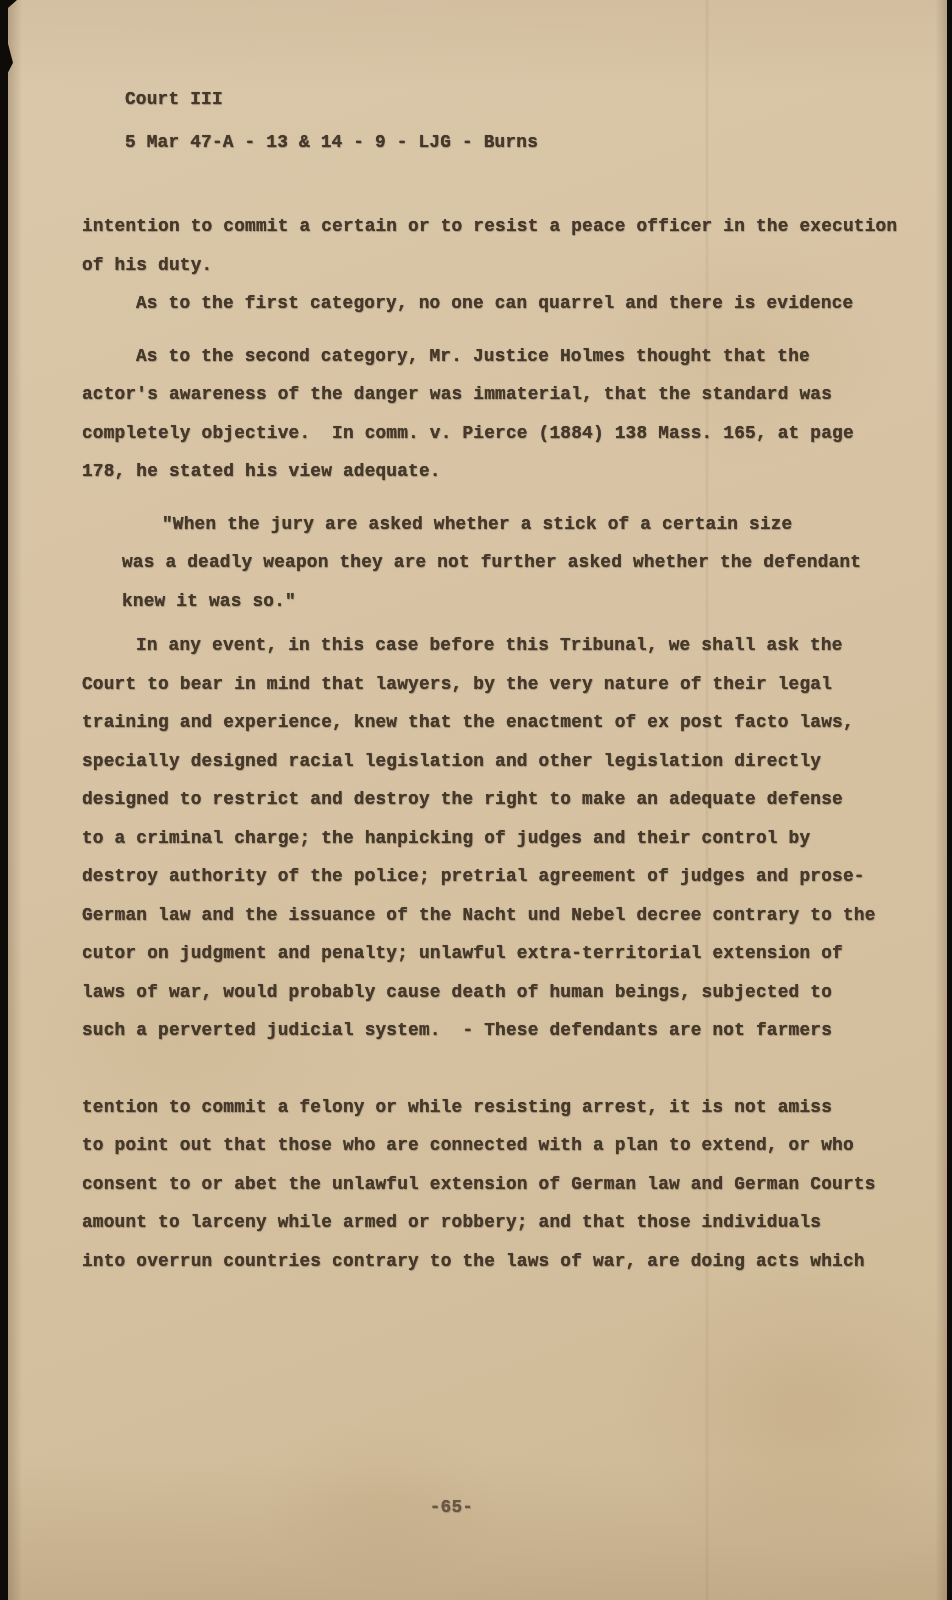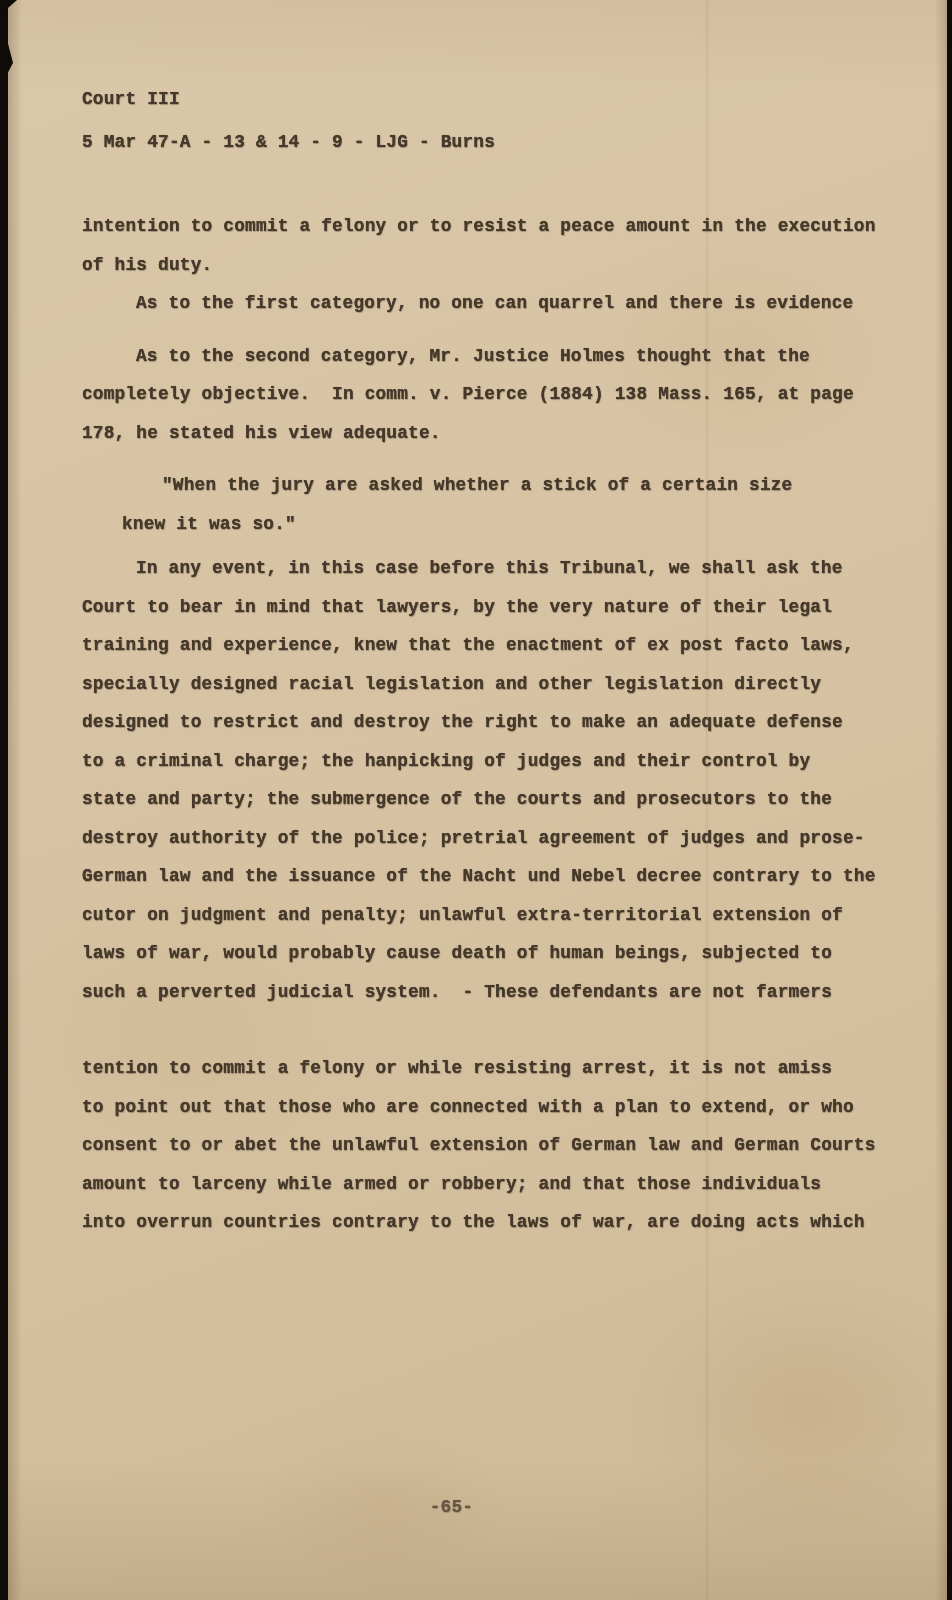--- a/index.html
+++ b/index.html
@@ -51,21 +51,21 @@
   .content {
     position: absolute;
     left: 0; top: 0; right: 0; bottom: 0;
     padding: 0 64px 0 74px;
     color: var(--ink);
     font-size: 17.8px;
     font-weight: bold;
     letter-spacing: 0.2px;
     text-shadow: 0 0 0.7px rgba(52,40,26,0.85), 0.6px 0.6px 1px rgba(52,40,26,0.30);
   }
-  .header { margin-top: 78px; }
+  .header { margin-top: 78px; margin-left: 43px; }
   .header .hline {
     line-height: 43px;
     white-space: pre;
   }
   #blocks { margin-top: 43px; }
   .block .line {
     line-height: 38.5px;
     min-height: 38.5px;
     white-space: pre;
   }
@@ -91,43 +91,44 @@
 
 <div class="stage">
   <div class="paper">
     <div class="content">
       <div class="header">
         <div class="hline">Court III</div>
         <div class="hline">5 Mar 47-A - 13 &amp; 14 - 9 - LJG - Burns</div>
       </div>
       <div id="blocks">
           <div class="block">
-            <div class="line">intention to commit a felony or to resist a peace amount in the execution</div>
+            <div class="line">intention to commit a certain or to resist a peace officer in the execution</div>
             <div class="line">of his duty.</div>
           </div>
           <div class="block">
             <div class="line indent">As to the first category, no one can quarrel and there is evidence</div>
           </div>
           <div class="block">
             <div class="line indent">As to the second category, Mr. Justice Holmes thought that the</div>
+            <div class="line">actor's awareness of the danger was immaterial, that the standard was</div>
             <div class="line">completely objective.  In comm. v. Pierce (1884) 138 Mass. 165, at page</div>
             <div class="line">178, he stated his view adequate.</div>
           </div>
           <div class="block quote">
             <div class="line">"When the jury are asked whether a stick of a certain size</div>
+            <div class="line">was a deadly weapon they are not further asked whether the defendant</div>
             <div class="line">knew it was so."</div>
           </div>
           <div class="block">
             <div class="line indent">In any event, in this case before this Tribunal, we shall ask the</div>
             <div class="line">Court to bear in mind that lawyers, by the very nature of their legal</div>
             <div class="line">training and experience, knew that the enactment of ex post facto laws,</div>
             <div class="line">specially designed racial legislation and other legislation directly</div>
             <div class="line">designed to restrict and destroy the right to make an adequate defense</div>
             <div class="line">to a criminal charge; the hanpicking of judges and their control by</div>
-            <div class="line">state and party; the submergence of the courts and prosecutors to the</div>
             <div class="line">destroy authority of the police; pretrial agreement of judges and prose-</div>
             <div class="line">German law and the issuance of the Nacht und Nebel decree contrary to the</div>
             <div class="line">cutor on judgment and penalty; unlawful extra-territorial extension of</div>
             <div class="line">laws of war, would probably cause death of human beings, subjected to</div>
             <div class="line">such a perverted judicial system.  - These defendants are not farmers</div>
           </div>
           <div class="block">
             <div class="line">tention to commit a felony or while resisting arrest, it is not amiss</div>
             <div class="line">to point out that those who are connected with a plan to extend, or who</div>
             <div class="line">consent to or abet the unlawful extension of German law and German Courts</div>

